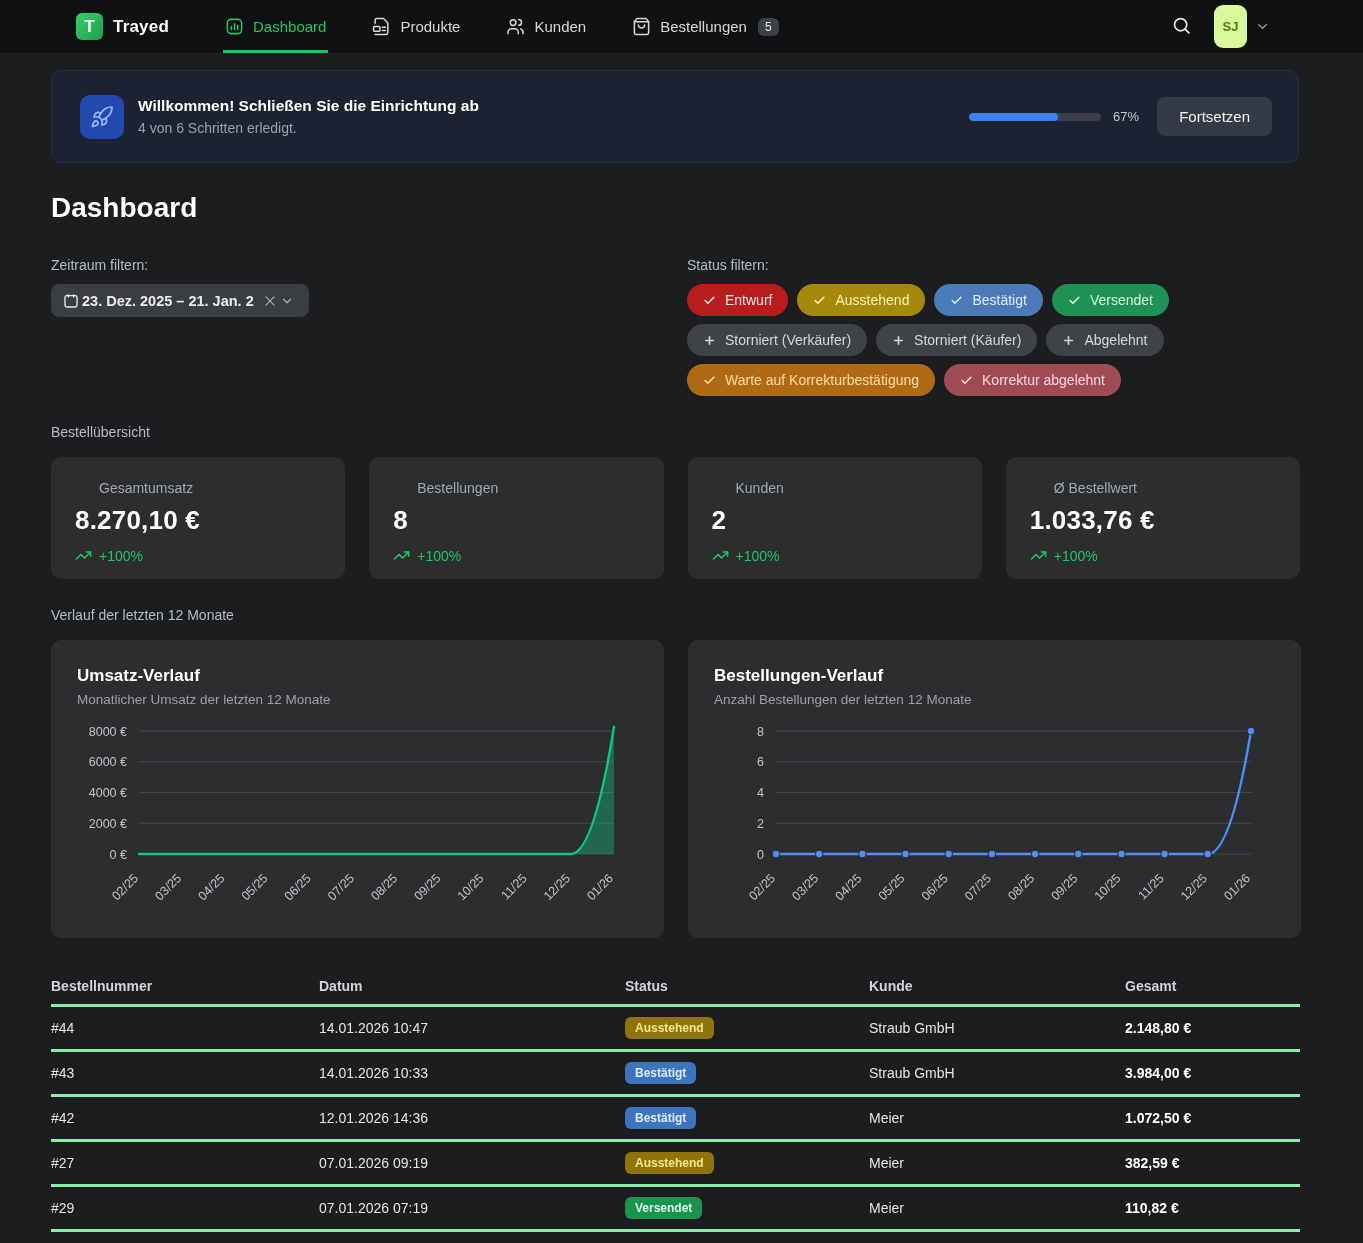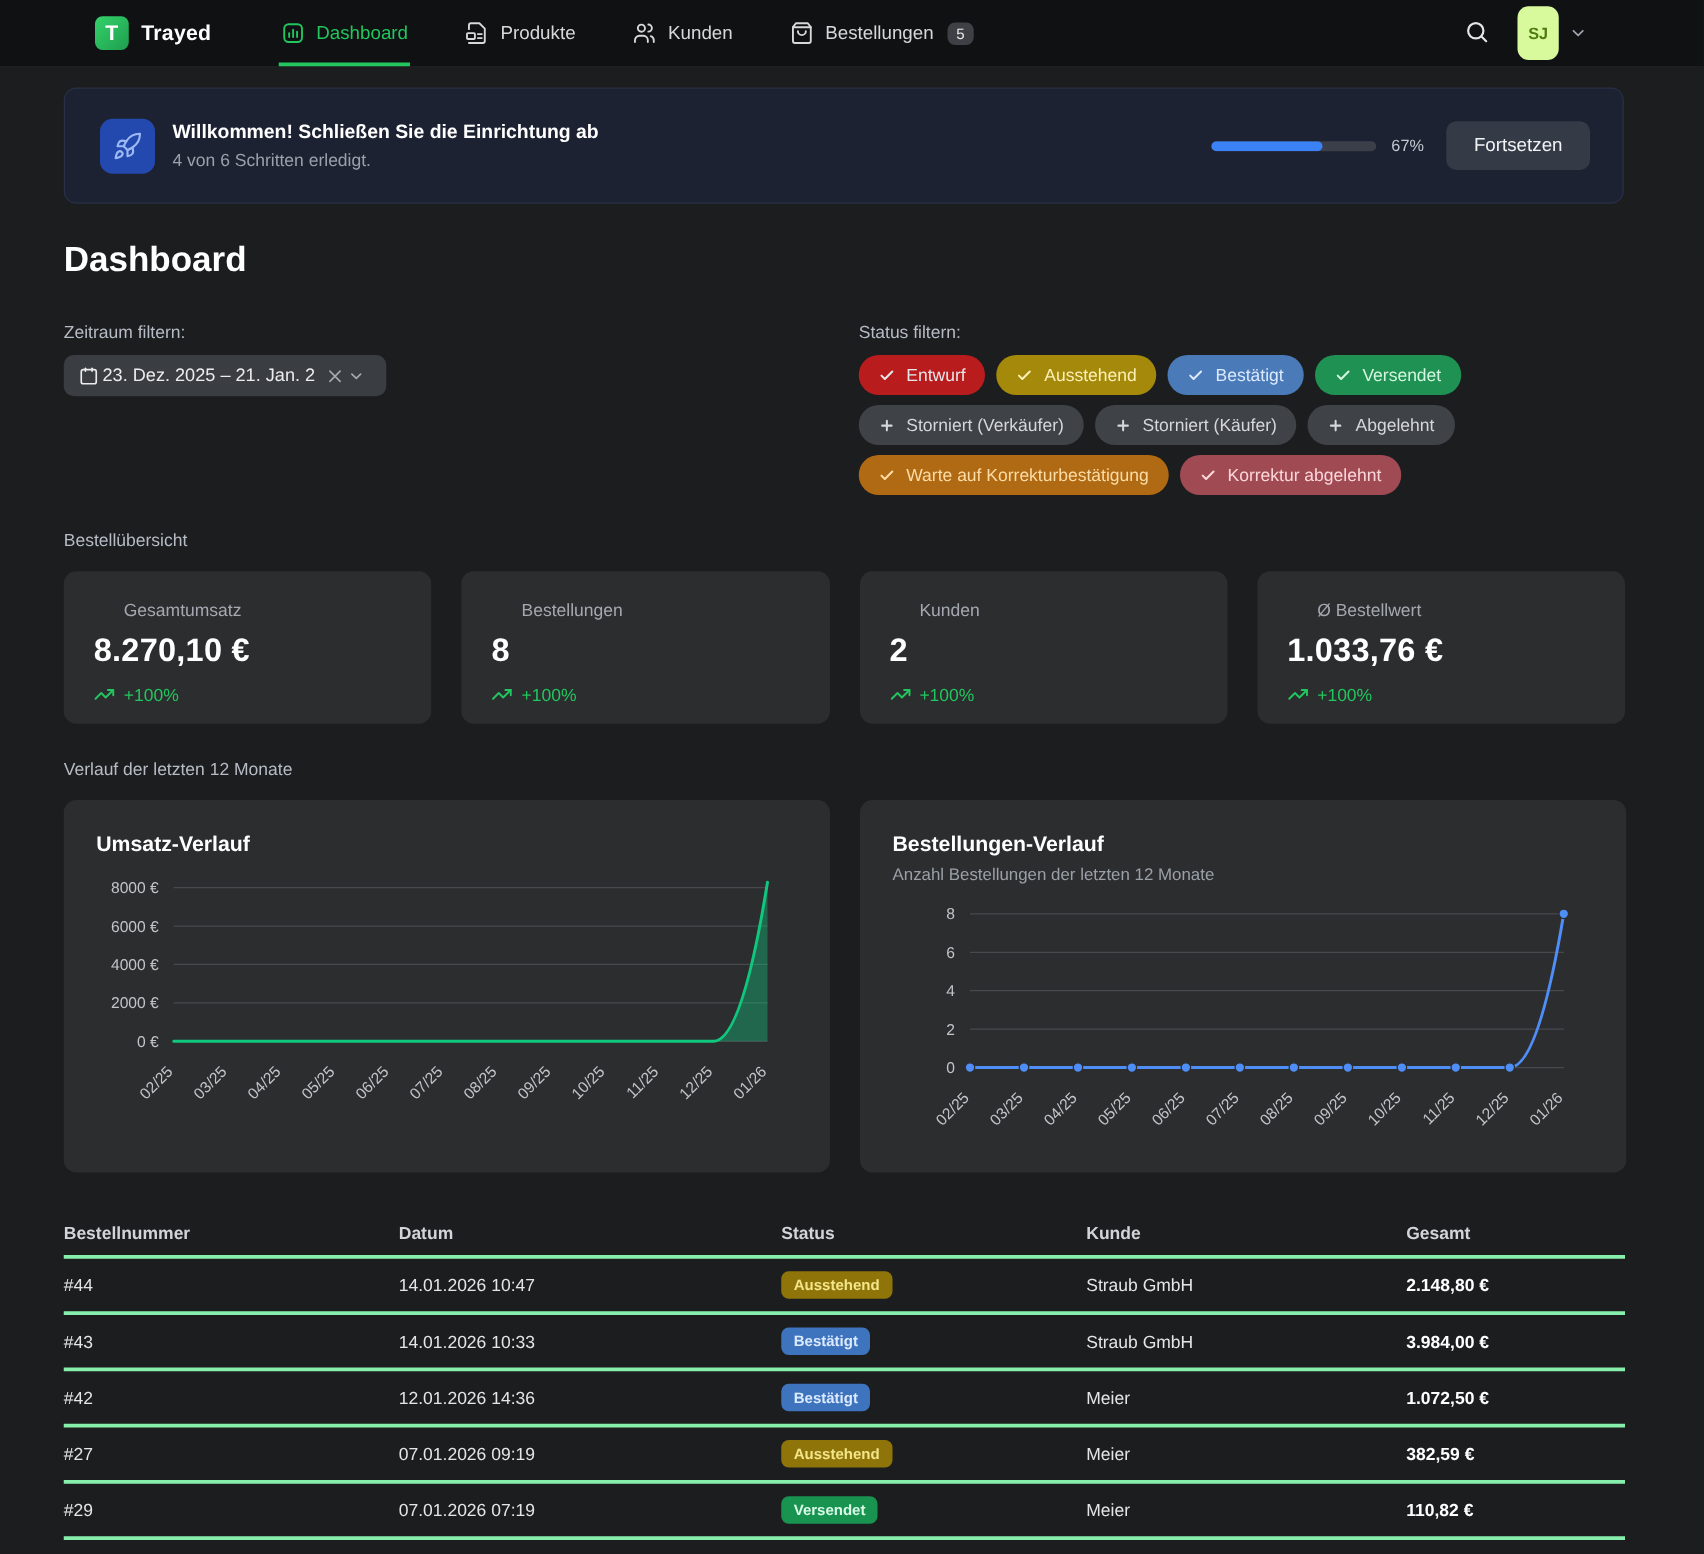--- a/index.html
+++ b/index.html
@@ -71,21 +71,21 @@
   
   .main{ padding:0 0 0 51px; width:1350px; }
   h1.page-title{ font-size:28px; font-weight:bold; color:#fff; margin-top:29px; }
   .filters{ display:flex; margin-top:33px; }
   .filters-left{ width:636px; }
   .filter-label{ color:#b6bcc6; font-size:14px; }
   .date-pill{
     margin-top:11px; width:258px; height:33px;
     background:#3a3d42; border:none; border-radius:8px; cursor:pointer;
     display:flex; align-items:center; gap:3px; padding:0 10px 0 12px;
-    color:#ececee; font-size:14.5px; font-family:inherit;
+    color:#ececee; font-size:14.5px; font-family:inherit;font-weight:bold;
   }
   .date-pill .dp-x,.date-pill .dp-chev{ color:#a6abb3; display:flex; }
   .date-pill .dp-x{ margin-left:6px; }
   .chips{ margin-top:11px; width:620px; display:flex; flex-wrap:wrap; gap:8px 9px; }
   .chip{
     height:32px; border:none; border-radius:16px; cursor:pointer;
     display:inline-flex; align-items:center; gap:9px; padding:0 16px;
     font-size:14px; font-family:inherit;
   }
   .chip svg{ flex:none; }
@@ -386,20 +386,21 @@
           </span>
       <span>+100%</span>
     </div>
   </div>
     </div>
 
   <div class="section-label">Verlauf der letzten 12 Monate</div>
   <div class="charts-row" id="charts">
       <div class="chart-card">
     <div class="chart-title">Umsatz-Verlauf</div>
+    <div class="chart-subtitle">Monatlicher Umsatz der letzten 12 Monate</div>
     <div class="chart-wrap">
       <svg width="561" height="208" viewBox="0 0 561 208">
             <line x1="62" y1="135.0" x2="537" y2="135.0" stroke="#47494c" stroke-width="1"></line>
             <text class="tick" x="50" y="139.5" text-anchor="end">0 €</text>
             <line x1="62" y1="104.3" x2="537" y2="104.3" stroke="#47494c" stroke-width="1"></line>
             <text class="tick" x="50" y="108.8" text-anchor="end">2000 €</text>
             <line x1="62" y1="73.5" x2="537" y2="73.5" stroke="#47494c" stroke-width="1"></line>
             <text class="tick" x="50" y="78" text-anchor="end">4000 €</text>
             <line x1="62" y1="42.8" x2="537" y2="42.8" stroke="#47494c" stroke-width="1"></line>
             <text class="tick" x="50" y="47.3" text-anchor="end">6000 €</text>

